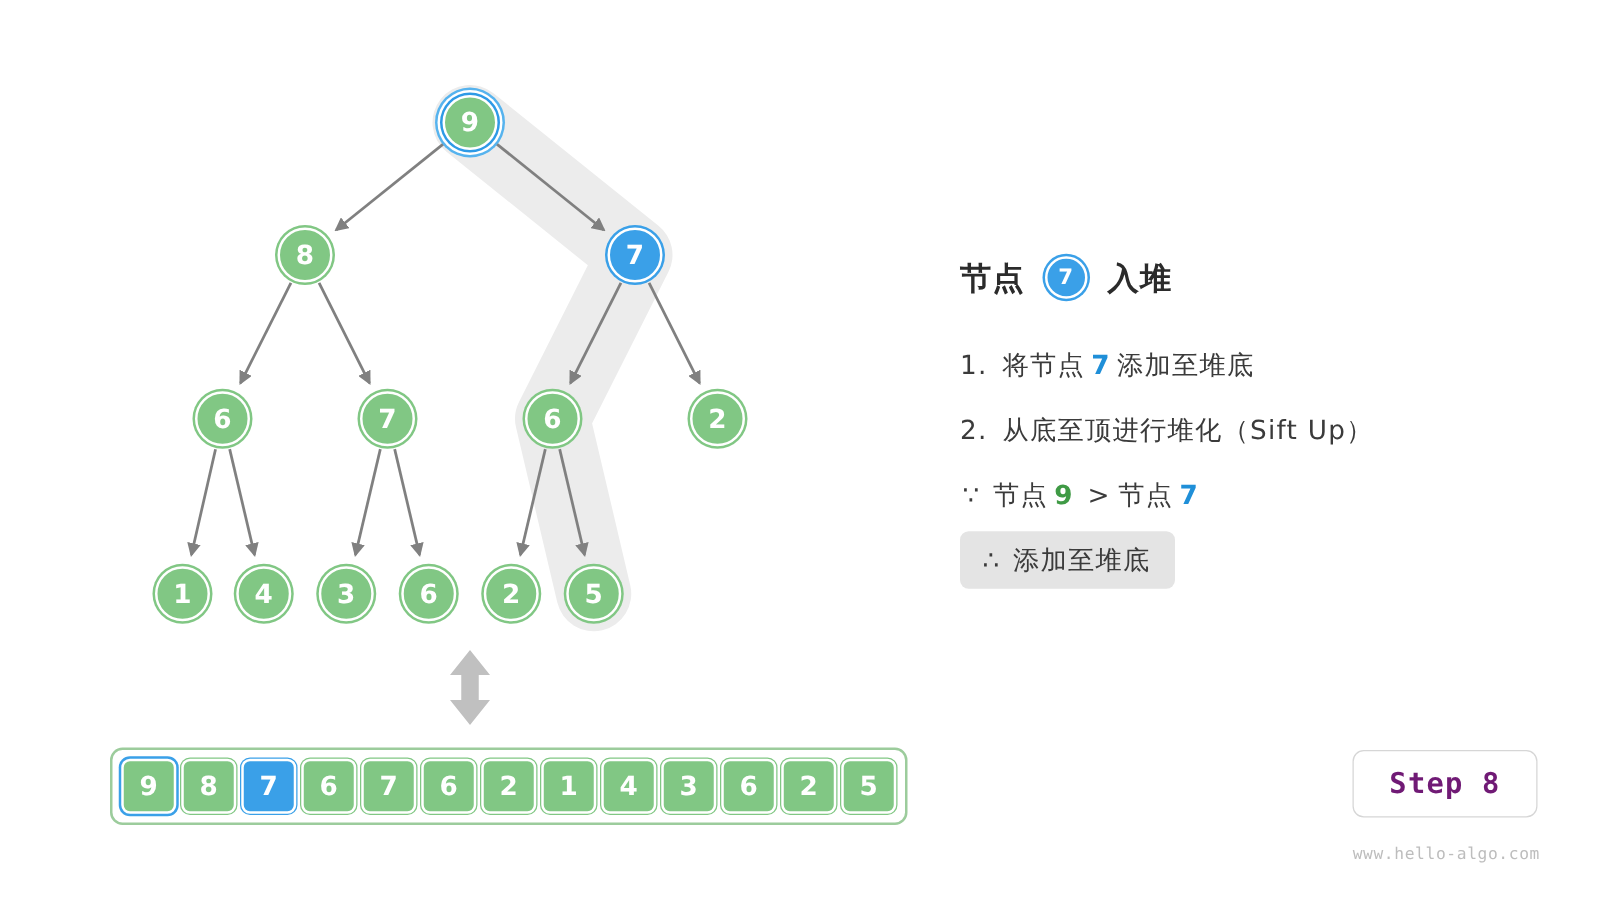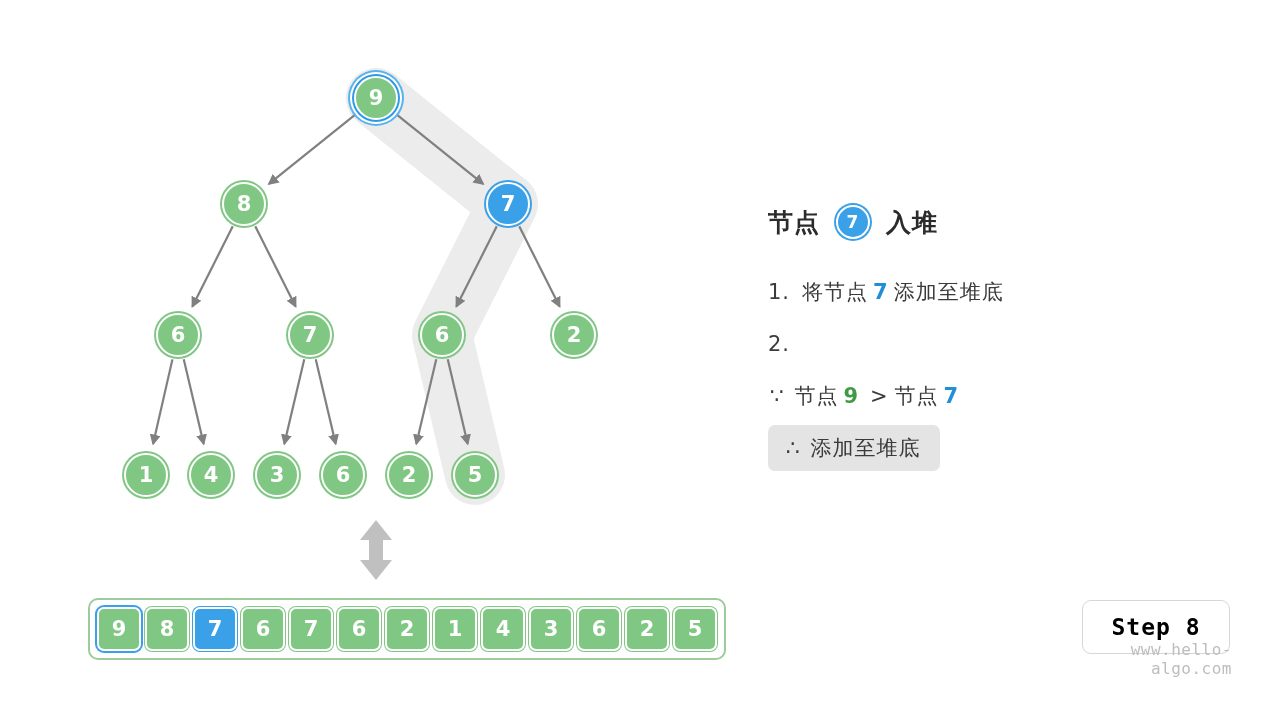--- a/index.html
+++ b/index.html
@@ -162,35 +162,35 @@
     position: absolute;
     left: 1082px;
     top: 600px;
     width: 148px;
     height: 54px;
     border: 1px solid #d6d6d6;
     border-radius: 9px;
     display: flex;
     align-items: center;
     justify-content: center;
-    color: #000000;
+    color: #701a75;
     font-size: 23px;
     font-weight: 700;
     font-family: "DejaVu Sans Mono", "Liberation Mono", monospace;
     letter-spacing: 1px;
     box-sizing: border-box;
   }
   #footer {
     position: absolute;
     left: 1070px;
-    top: 640px;
+    top: 676px;
     width: 162px;
     text-align: right;
     color: #bdbdbd;
-    font-size: 16px;
+    font-size: 13px;
     font-family: "DejaVu Sans Mono", "Liberation Mono", monospace;
     letter-spacing: 0.5px;
   }
 </style>
 </head>
 <body>
 
 <div id="stage">
 
   <svg id="tree-svg" viewBox="0 0 720 560">
@@ -270,20 +270,21 @@
         <span>将节点</span>
         <span class="num-blue">7</span>
         <span>添加至堆底</span>
       </div>
     </div>
 
     <div class="lrow">
       <div class="panel-line">
         <span>2.</span>
         <span style="width:12px"></span>
+        <span>从底至顶进行堆化（Sift Up）</span>
       </div>
     </div>
 
     <div class="lrow lrow-pad">
       <div class="panel-line">
         <span class="sym">∵</span>
         <span>节点</span>
         <span class="num-green">9</span>
         <span style="padding:0 6px">&gt;</span>
         <span>节点</span>

